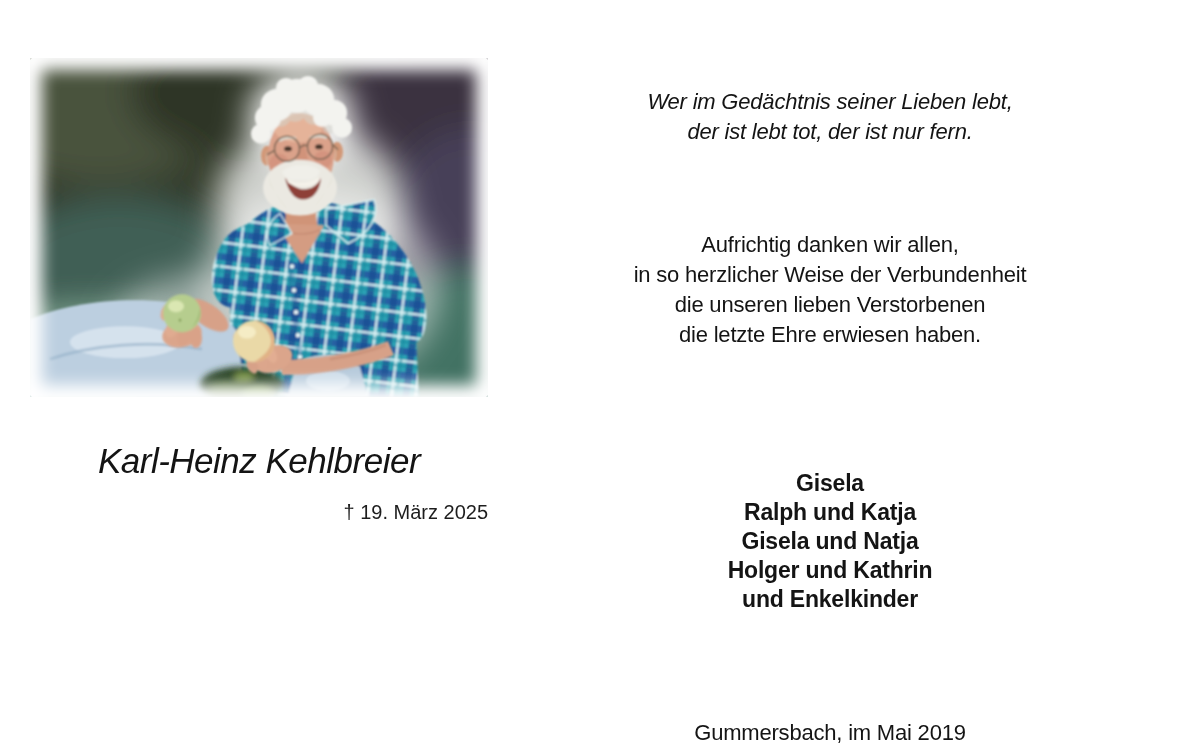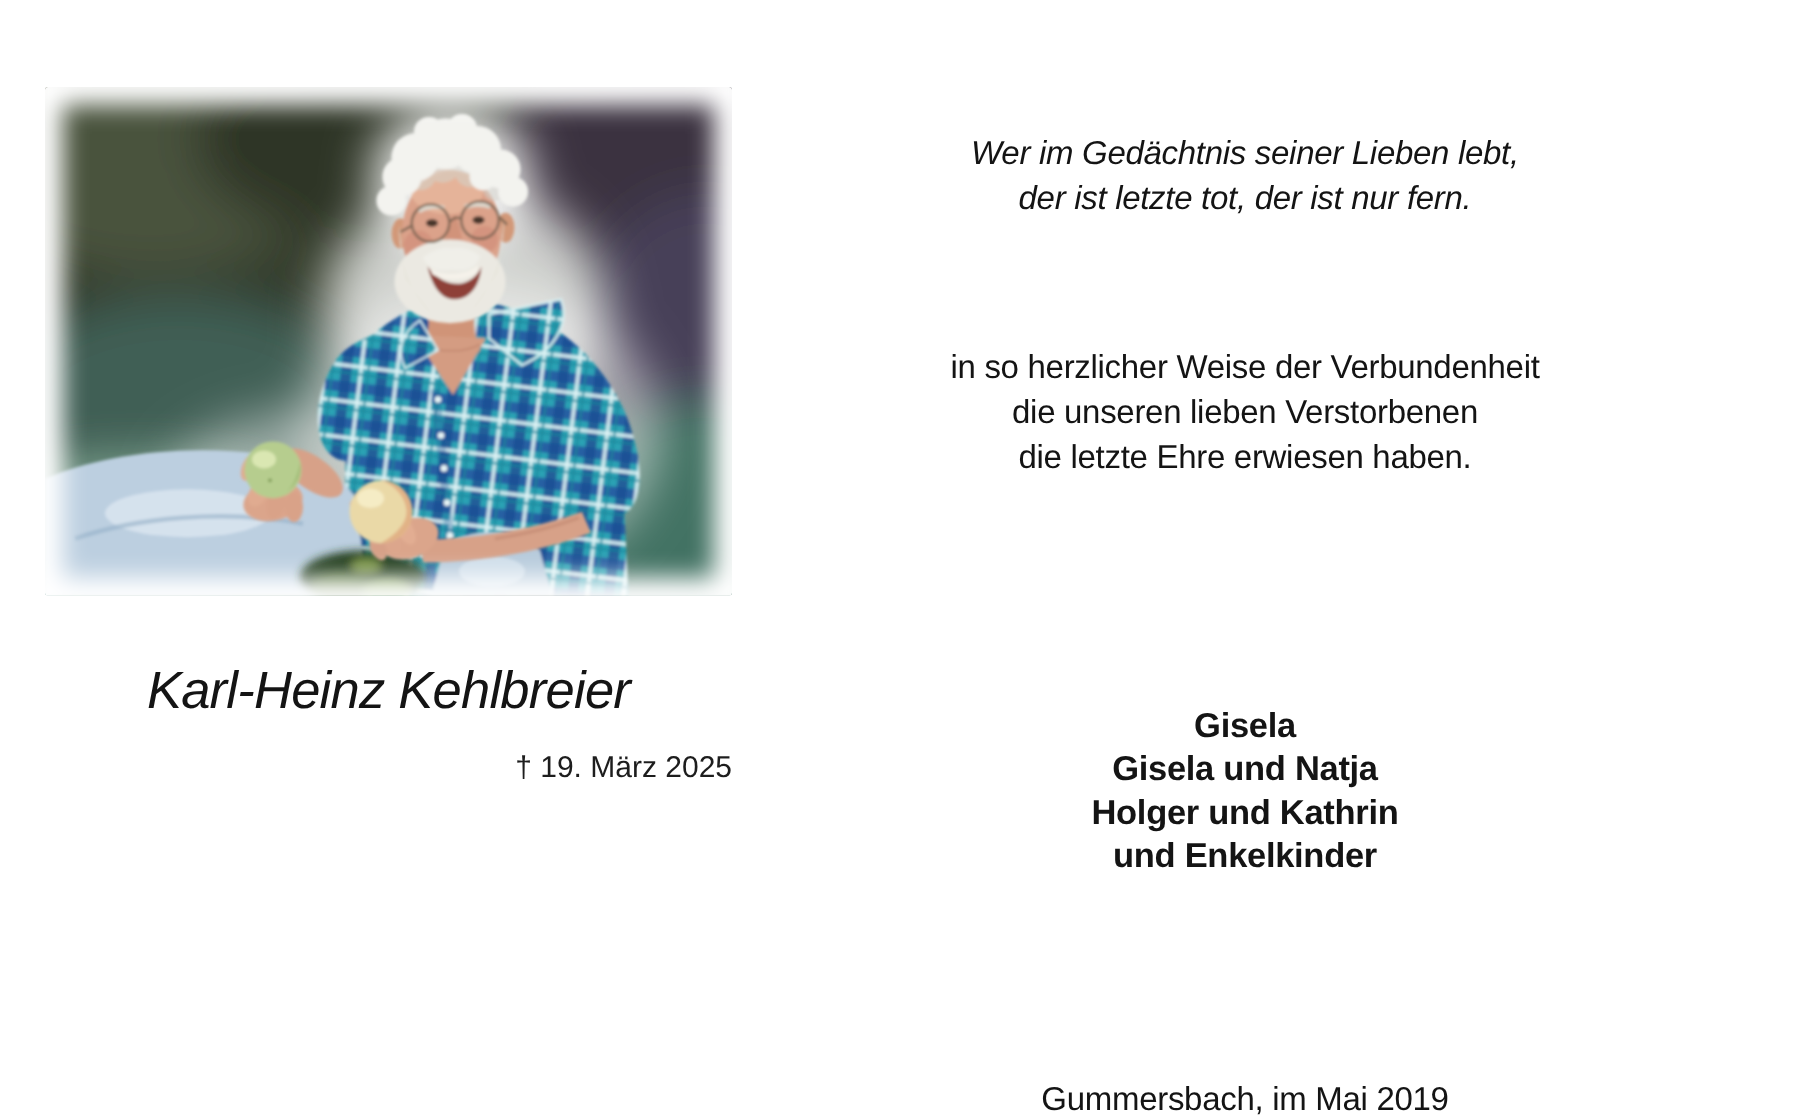--- a/index.html
+++ b/index.html
@@ -257,31 +257,33 @@
   </div>
 
   <div class="name-block">
     <div class="deceased-name">Karl-Heinz Kehlbreier</div>
   </div>
   <div class="death-date">† 19. März 2025</div>
 
   <div class="right-col">
     <div class="quote">
       <div>Wer im Gedächtnis seiner Lieben lebt,</div>
-      <div>der ist letzte tot, der ist nur fern.</div>
+      <div>der ist lebt tot, der ist nur fern.</div>
     </div>
 
     <div class="thanks">
+      <div>Aufrichtig danken wir allen,</div>
       <div>in so herzlicher Weise der Verbundenheit</div>
       <div>die unseren lieben Verstorbenen</div>
       <div>die letzte Ehre erwiesen haben.</div>
     </div>
 
     <div class="mourners">
       <div>Gisela</div>
+      <div>Ralph und Katja</div>
       <div>Gisela und Natja</div>
       <div>Holger und Kathrin</div>
       <div>und Enkelkinder</div>
     </div>
 
     <div class="place-date">Gummersbach, im Mai 2019</div>
   </div>
 
 </div>
 

